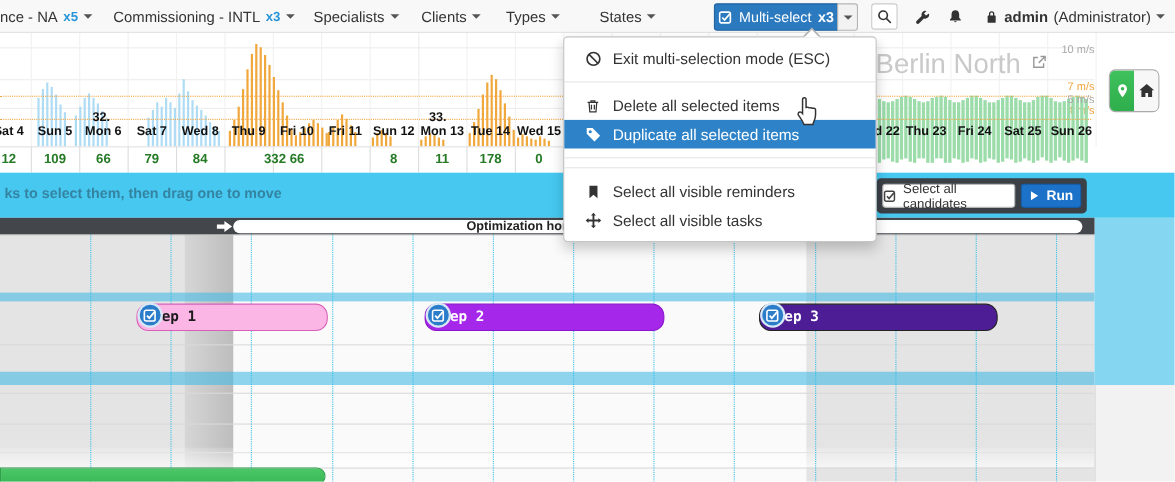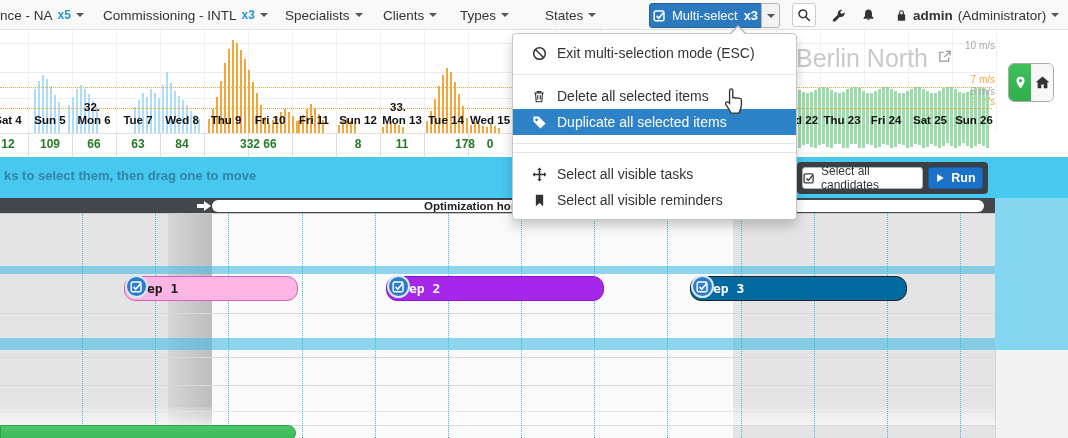--- a/index.html
+++ b/index.html
@@ -300,36 +300,36 @@
       <div class="vsep" style="left: 380px;"></div>
       <div class="vsep" style="left: 424px;"></div>
       <div class="vsep" style="left: 468px;"></div>
       <div class="vsep" style="left: 512px;"></div>
       <div class="day-label" style="left: -14px;">Sat 4</div>
       <div class="day-count" style="left: -14px;">12</div>
       <div class="day-label" style="left: 28px;">Sun 5</div>
       <div class="day-count" style="left: 28px;">109</div>
       <div class="day-label" style="left: 72px;">Mon 6</div>
       <div class="day-count" style="left: 72px;">66</div>
-      <div class="day-label" style="left: 116px;">Tue 7</div>
-      <div class="day-count" style="left: 116px;">63</div>
+      <div class="day-label" style="left: 116px;">Sat 7</div>
+      <div class="day-count" style="left: 116px;">79</div>
       <div class="day-label" style="left: 160px;">Wed 8</div>
       <div class="day-count" style="left: 160px;">84</div>
       <div class="day-label" style="left: 204px;">Thu 9</div>
       <div class="day-count" style="left: 204px; margin-left: 24px;">332</div>
       <div class="day-label" style="left: 248px;">Fri 10</div>
       <div class="day-count" style="left: 248px;">66</div>
       <div class="day-label" style="left: 292px;">Fri 11</div>
       <div class="day-count" style="left: 292px;"></div>
       <div class="day-label" style="left: 336px;">Sun 12</div>
       <div class="day-count" style="left: 336px;">8</div>
       <div class="day-label" style="left: 380px;">Mon 13</div>
       <div class="day-count" style="left: 380px;">11</div>
       <div class="day-label" style="left: 424px;">Tue 14</div>
-      <div class="day-count" style="left: 424px; margin-left: 19px;">178</div>
+      <div class="day-count" style="left: 424px;">178</div>
       <div class="day-label" style="left: 468px;">Wed 15</div>
       <div class="day-count" style="left: 468px;">0</div>
       <div class="day-label" style="left: 776px;">Wed 22</div>
       <div class="day-label" style="left: 820px;">Thu 23</div>
       <div class="day-label" style="left: 864px;">Fri 24</div>
       <div class="day-label" style="left: 908px;">Sat 25</div>
       <div class="day-label" style="left: 952px;">Sun 26</div>
       <div class="week-label" style="left: 84px;">32.</div>
       <div class="week-label" style="left: 390px;">33.</div>
     </div>
@@ -394,21 +394,21 @@
       <div class="vdot" style="left: 887px;"></div>
       <div class="vdot" style="left: 960px;"></div>
     </div>
 
   <div class="task" style="left:124px;width:174px;background:#fbb6e6;border-color:#d95fb9;color:#1a1a1a">
     <span>ep 1</span>
   </div>
   <div class="task" style="left:386px;width:218px;background:#a527ea;border-color:#8a16cd;color:#fff">
     <span>ep 2</span>
   </div>
-  <div class="task" style="left:690px;width:217px;background:#0369a1;border-color:#232323;color:#fff">
+  <div class="task" style="left:690px;width:217px;background:#4c1d95;border-color:#232323;color:#fff">
     <span>ep 3</span>
   </div>
   <div class="badge-check" style="left:125px">
     <svg width="13" height="13" viewBox="0 0 16 16" fill="none" stroke="#fff">
       <rect x="1.5" y="2.5" width="12" height="12" rx="2" stroke-width="1.8"></rect>
       <path d="M4.5 8.5l2.5 2.8 6-7" stroke-width="2"></path>
       </svg>
   </div>
   <div class="badge-check" style="left:387px">
     <svg width="13" height="13" viewBox="0 0 16 16" fill="none" stroke="#fff">
@@ -558,33 +558,33 @@
         <svg width="15" height="15" viewBox="0 0 16 16">
           <path fill-rule="evenodd" fill="currentColor" d="M1.5 1.5h5.6L14.5 9l-5.5 5.5L1.5 7V1.5zm3.4 2.1a1.5 1.5 0 100 3 1.5 1.5 0 000-3z"></path>
           </svg>
       </span>
       <span>Duplicate all selected items</span>
     </div>
     <div class="dd-sep"></div>
     <div class="dd-sep"></div>
     <div class="dd-item">
       <span class="dd-icon">
+        <svg width="13" height="15" viewBox="0 0 16 16" fill="currentColor">
+          <path d="M3.5 1h9v14L8 11.2 3.5 15z"></path>
+          </svg>
+      </span>
+      <span>Select all visible reminders</span>
+    </div>
+    <div class="dd-item">
+      <span class="dd-icon">
         <svg width="15" height="15" viewBox="0 0 16 16" fill="currentColor">
           <path d="M8 .5l2.4 2.7H8.9v3.9h3.9V5.6L15.5 8l-2.7 2.4V8.9H8.9v3.9h1.5L8 15.5l-2.4-2.7h1.5V8.9H3.2v1.5L.5 8l2.7-2.4v1.5h3.9V3.2H5.6z"></path>
           </svg>
       </span>
       <span>Select all visible tasks</span>
-    </div>
-    <div class="dd-item">
-      <span class="dd-icon">
-        <svg width="13" height="15" viewBox="0 0 16 16" fill="currentColor">
-          <path d="M3.5 1h9v14L8 11.2 3.5 15z"></path>
-          </svg>
-      </span>
-      <span>Select all visible reminders</span>
     </div>
   </div>
   <div id="dd-notch-i"></div>
 
   <div id="cursor">
     <svg width="27" height="31" viewBox="0 0 16 18">
       <path d="M5.3 16.5c-.8-1.9-2-3.6-3-5-.5-.8 0-1.7.9-1.7.5 0 .8.2 1.3.8V3.2c0-1.4 1.9-1.4 1.9 0v4.6c0-.8 1.7-.8 1.8.1.1-.7 1.6-.6 1.7.2.1-.6 1.6-.4 1.6.4v2.8c0 1.3-.3 2.4-.8 3.4-.3.6-.6 1.1-.6 1.8z" fill="#fff" stroke="#333" stroke-width=".8"></path>
       </svg>
   </div>
 </div>

